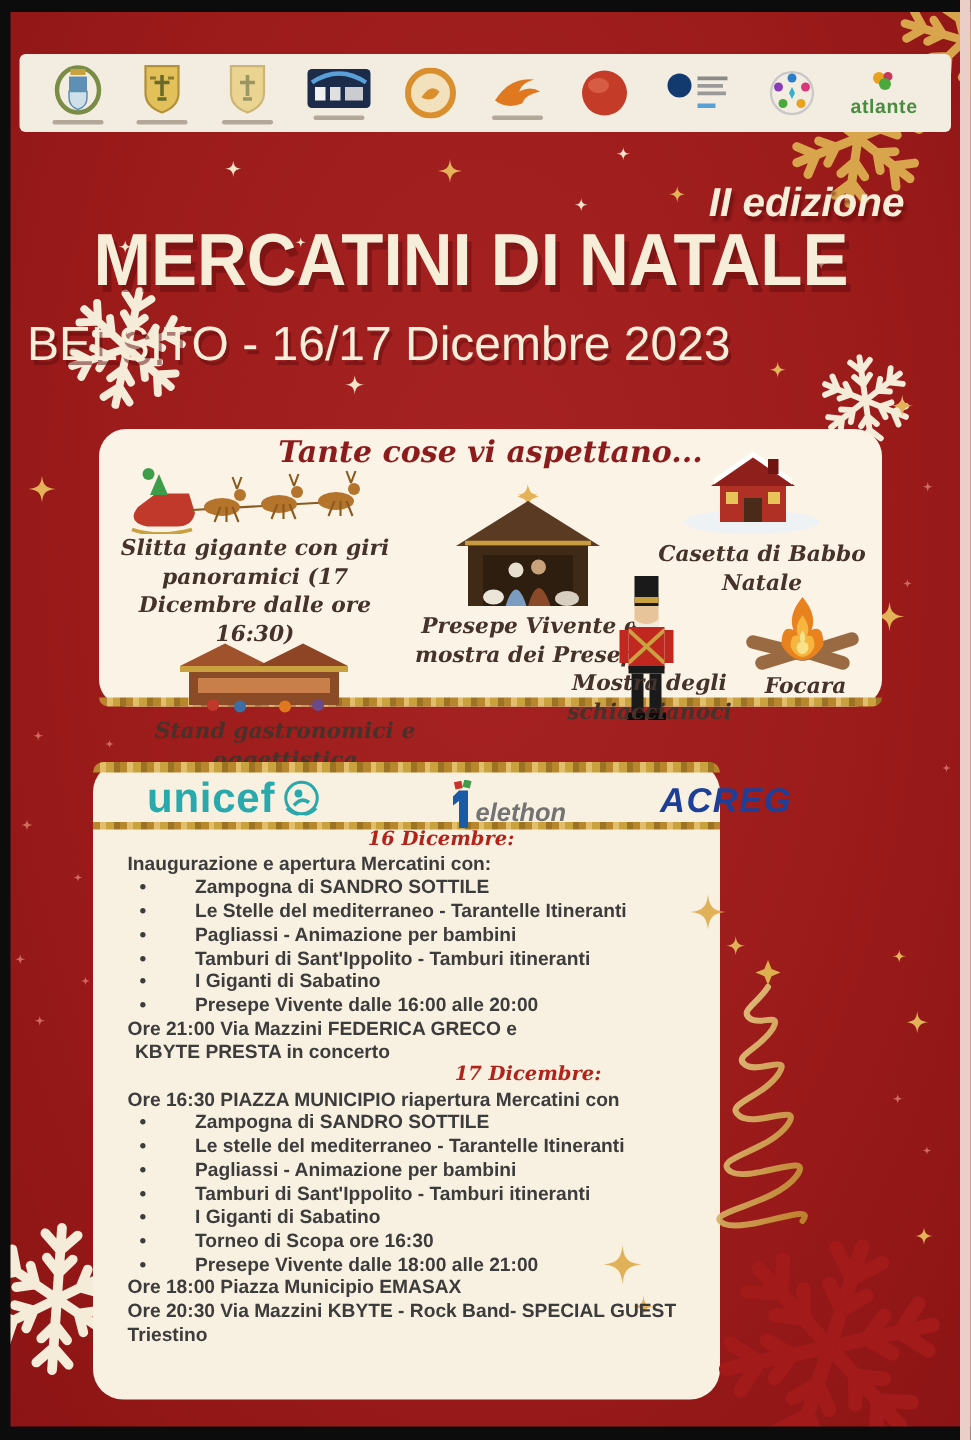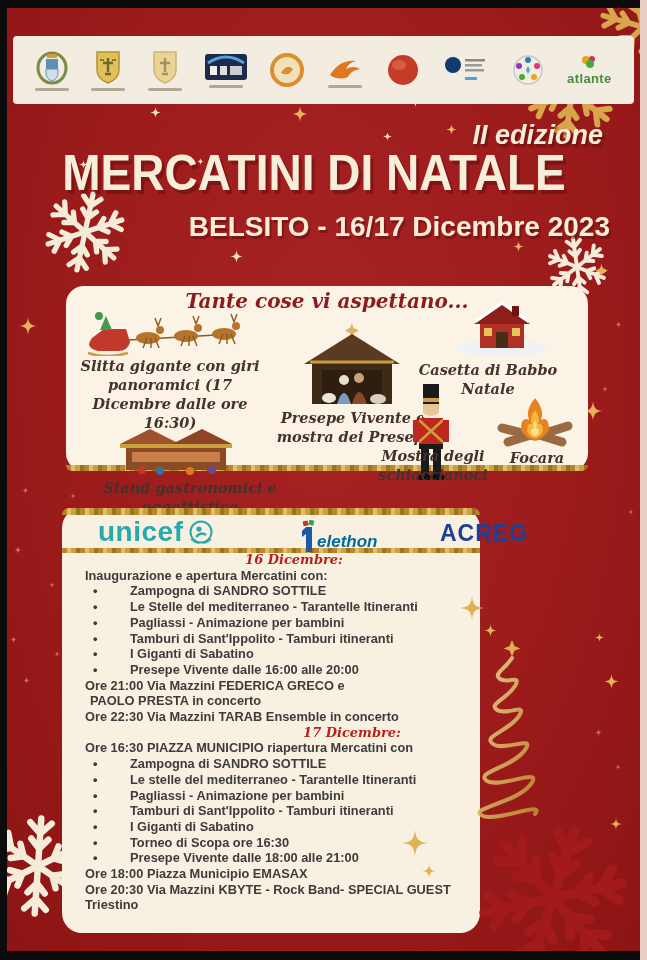--- a/index.html
+++ b/index.html
@@ -6,50 +6,50 @@
   body{width:647px;height:960px;position:relative;overflow:hidden;
        font-family:"Liberation Sans",sans-serif;
        background:radial-gradient(ellipse at 50% 38%, #a72323 0%, #9c1b1b 55%, #8c1414 100%);}
   .abs{position:absolute;}
   
   .frame-top{left:0;top:0;width:647px;height:8px;background:#0c0c0c;z-index:40;}
   .frame-bottom{left:0;top:951px;width:647px;height:9px;background:#0c0c0c;z-index:40;}
   .frame-left{left:0;top:0;width:7px;height:960px;background:#0c0c0c;z-index:40;}
   .frame-right{left:640px;top:0;width:7px;height:960px;background:#e9cfc7;z-index:40;}
   
-  .logo-bar{left:13px;top:36px;width:621px;height:68px;background:#f2ece1;border-radius:4px;
+  .logo-bar{left:13px;top:36px;width:621px;height:52px;background:#f2ece1;border-radius:4px;
             display:flex;align-items:center;justify-content:space-evenly;z-index:3;}
   .logo-cell{display:flex;flex-direction:column;align-items:center;gap:2px;}
   .cap{width:34px;height:3px;border-radius:2px;background:#b3a79a;}
   .atlante-txt{font-size:13px;font-weight:bold;color:#4a8c3f;letter-spacing:.4px;}
   
   .edition{right:44px;top:120px;font-size:27px;font-weight:900;font-style:italic;color:#f6eed9;
            text-shadow:2px 3px 2px rgba(90,10,10,.55);z-index:6;text-align:center;}
   .main-title{left:18px;top:146px;width:592px;text-align:center;font-size:46px;font-weight:900;
               color:#f6eed9;letter-spacing:0px;transform:scaleY(1.07);
               text-shadow:3px 4px 0 rgba(96,12,12,.5);z-index:6;white-space:nowrap;}
-  .sub-title{left:18px;top:211px;width:592px;text-align:right;font-size:28px;font-weight:700;
+  .sub-title{left:18px;top:211px;width:592px;text-align:left;font-size:32px;font-weight:400;
              color:#f6eed9;text-shadow:2px 3px 0 rgba(96,12,12,.5);z-index:6;white-space:nowrap;}
   
   .card1{left:66px;top:286px;width:522px;height:185px;background:#faf3e6;border-radius:18px;z-index:4;}
   .card2{left:62px;top:508px;width:418px;height:425px;background:#f8f0e1;border-radius:20px;z-index:4;}
   .gold-trim{background:repeating-linear-gradient(90deg,#b8862c 0 5px,#e2bd6a 5px 9px,#caa13f 9px 14px,#9c7323 14px 18px);}
   .card1-trim{left:0;bottom:0;width:100%;height:6px;border-radius:0 0 18px 18px;position:absolute;}
   .card2-trim-top{left:0;top:0;width:100%;height:7px;border-radius:20px 20px 0 0;position:absolute;}
   .card2-trim-mid{left:0;top:40px;width:100%;height:5px;position:absolute;}
   .script{font-family:"DejaVu Serif",serif;font-style:italic;font-weight:bold;}
   .card1-header{left:0;top:3px;width:100%;text-align:center;font-size:20px;color:#8e1b1b;}
   .attr-label{font-size:14.5px;line-height:19px;color:#45322a;text-align:center;}
   
   .partner-row{left:0;top:7px;width:100%;height:34px;position:absolute;display:flex;align-items:center;}
   .unicef-wrap{position:absolute;left:36px;top:1px;display:flex;align-items:center;gap:5px;}
   .unicef-txt{font-size:28px;font-weight:bold;color:#2aa9ac;letter-spacing:.5px;}
   .telethon-wrap{position:absolute;left:238px;top:1px;display:flex;align-items:flex-end;gap:1px;}
-  .telethon-txt{font-size:17px;font-weight:bold;font-style:italic;color:#0369a1;margin-top:16px;}
-  .acreg-txt{position:absolute;left:378px;top:5px;font-size:23px;font-weight:900;
+  .telethon-txt{font-size:17px;font-weight:bold;font-style:italic;color:#737373;margin-top:16px;}
+  .acreg-txt{position:absolute;left:378px;top:5px;font-size:23px;font-weight:900;font-style:italic;
              color:#1e3f97;letter-spacing:1px;}
   
   .program{left:0;top:44px;width:100%;position:absolute;line-height:15.7px;font-size:12.8px;
            font-weight:bold;color:#3d3c3c;z-index:6;}
   .pline{padding-left:23px;}
   .pcont{padding-left:28px;}
   .pbullet{padding-left:68px;position:relative;}
   .pbullet::before{content:"\2022";position:absolute;left:31px;}
   .pdate{text-align:center;font-family:"DejaVu Serif",serif;font-style:italic;font-weight:bold;
          color:#b3231a;font-size:13px;padding-left:46px;}
@@ -344,21 +344,21 @@
   <svg class="abs" style="left:384px;top:10px" width="102" height="60" viewBox="0 0 102 60">
     <ellipse cx="51" cy="52" rx="45" ry="8" fill="#eef2f5"></ellipse>
     <rect x="30" y="26" width="44" height="26" fill="#b03026"></rect>
     <path d="M24,28 L52,8 L80,28 Z" fill="#8e1f1b"></path>
     <path d="M26,27 L52,9 L78,27 l0,-4 L52,5 L26,23 Z" fill="#ffffff"></path>
     <rect x="62" y="10" width="7" height="10" fill="#6e1512"></rect>
     <rect x="46" y="36" width="12" height="16" fill="#4a2a18"></rect>
     <rect x="34" y="32" width="8" height="8" fill="#e8c35a"></rect>
     <rect x="62" y="32" width="8" height="8" fill="#e8c35a"></rect>
   </svg>
-  <div class="abs script attr-label" style="left:324px;top:74px;width:196px">Casetta di Babbo Natale</div>
+  <div class="abs script attr-label" style="left:344px;top:74px;width:196px">Casetta di Babbo Natale</div>
 
   <svg class="abs" style="left:342px;top:96px" width="46" height="100" viewBox="0 0 46 100">
     <rect x="15" y="2" width="16" height="20" fill="#1a1a1a"></rect>
     <rect x="15" y="16" width="16" height="4" fill="#c9a13f"></rect>
     <rect x="15" y="22" width="16" height="12" fill="#e8c49a"></rect>
     <path d="M15,31 q8,6 16,0 l0,4 q-8,5 -16,0 z" fill="#f2ecdf"></path>
     <rect x="11" y="36" width="24" height="28" fill="#c0271f"></rect>
     <path d="M11,38 L35,60 M35,38 L11,60" stroke="#c9a13f" stroke-width="2.5"></path>
     <rect x="5" y="38" width="6" height="22" fill="#c0271f"></rect>
     <rect x="35" y="38" width="6" height="22" fill="#c0271f"></rect>
@@ -434,22 +434,21 @@
   <div class="program">
     <div class="pdate">16 Dicembre:</div>
     <div class="pline">Inaugurazione e apertura Mercatini con:</div>
     <div class="pbullet">Zampogna di SANDRO SOTTILE</div>
     <div class="pbullet">Le Stelle del mediterraneo - Tarantelle Itineranti</div>
     <div class="pbullet">Pagliassi - Animazione per bambini</div>
     <div class="pbullet">Tamburi di Sant'Ippolito - Tamburi itineranti</div>
     <div class="pbullet">I Giganti di Sabatino</div>
     <div class="pbullet">Presepe Vivente dalle 16:00 alle 20:00</div>
     <div class="pline">Ore 21:00 Via Mazzini FEDERICA GRECO e</div>
-    <div class="pcont">PAOLO PRESTA in concerto</div>
-    <div class="pline">Ore 22:30 Via Mazzini TARAB Ensemble in concerto</div>
+    <div class="pcont">KBYTE PRESTA in concerto</div>
     <div class="pdate shift">17 Dicembre:</div>
     <div class="pline">Ore 16:30 PIAZZA MUNICIPIO riapertura Mercatini con</div>
     <div class="pbullet">Zampogna di SANDRO SOTTILE</div>
     <div class="pbullet">Le stelle del mediterraneo - Tarantelle Itineranti</div>
     <div class="pbullet">Pagliassi - Animazione per bambini</div>
     <div class="pbullet">Tamburi di Sant'Ippolito - Tamburi itineranti</div>
     <div class="pbullet">I Giganti di Sabatino</div>
     <div class="pbullet">Torneo di Scopa ore 16:30</div>
     <div class="pbullet">Presepe Vivente dalle 18:00 alle 21:00</div>
     <div class="pline">Ore 18:00 Piazza Municipio EMASAX</div>

